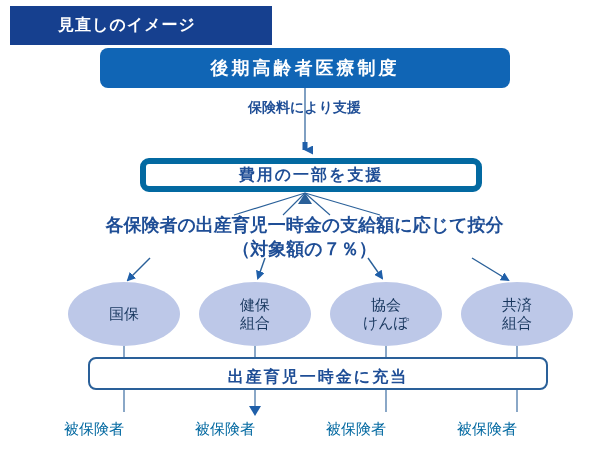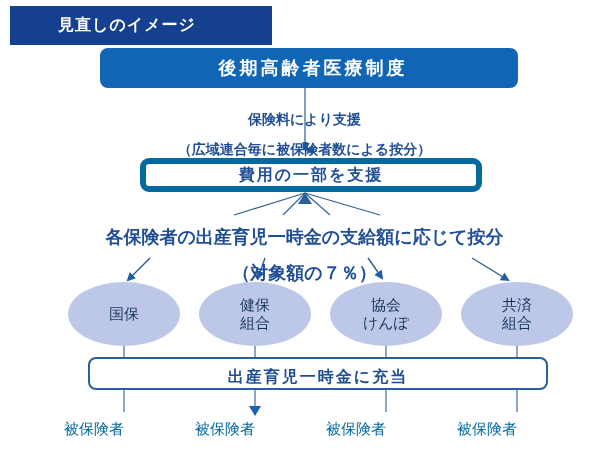--- a/index.html
+++ b/index.html
@@ -42,21 +42,20 @@
   #system-box {
     left: 100px;
     top: 48px;
     width: 410px;
     height: 40px;
     background: #1065b5;
     border-radius: 8px;
     display: flex;
     align-items: center;
     justify-content: center;
-    padding-left: 8px;
   }
   #system-box-label {
     color: #ffffff;
     font-size: 18px;
     font-weight: bold;
     letter-spacing: 3px;
     white-space: nowrap;
   }
 
   
@@ -72,21 +71,21 @@
     top: 98px;
     width: 609px;
     font-size: 14px;
   }
   #caption-prorate {
     left: 0px;
     top: 214px;
     width: 609px;
     font-size: 18px;
   }
-  .caption-line { display: block; margin-top: 12px; }
+  .caption-line { display: block; }
 
   
   #cost-box {
     left: 140px;
     top: 158px;
     width: 342px;
     height: 34px;
     background: #ffffff;
     border: 6px solid #0369a1;
     border-radius: 9px;
@@ -225,21 +224,20 @@
   <div class="abs" id="title-banner">
     <span id="title-banner-label">見直しのイメージ</span>
   </div>
 
   <div class="abs" id="system-box">
     <span id="system-box-label">後期高齢者医療制度</span>
   </div>
 
   <div class="abs caption" id="caption-support">
     <span class="caption-line">保険料により支援</span>
-    <span class="caption-line">（広域連合毎に被保険者数による按分）</span>
   </div>
 
   <div class="abs" id="cost-box">
     <span id="cost-box-label">費用の一部を支援</span>
   </div>
 
   <div class="abs caption" id="caption-prorate">
     <span class="caption-line">各保険者の出産育児一時金の支給額に応じて按分</span>
     <span class="caption-line">（対象額の７％）</span>
   </div>

